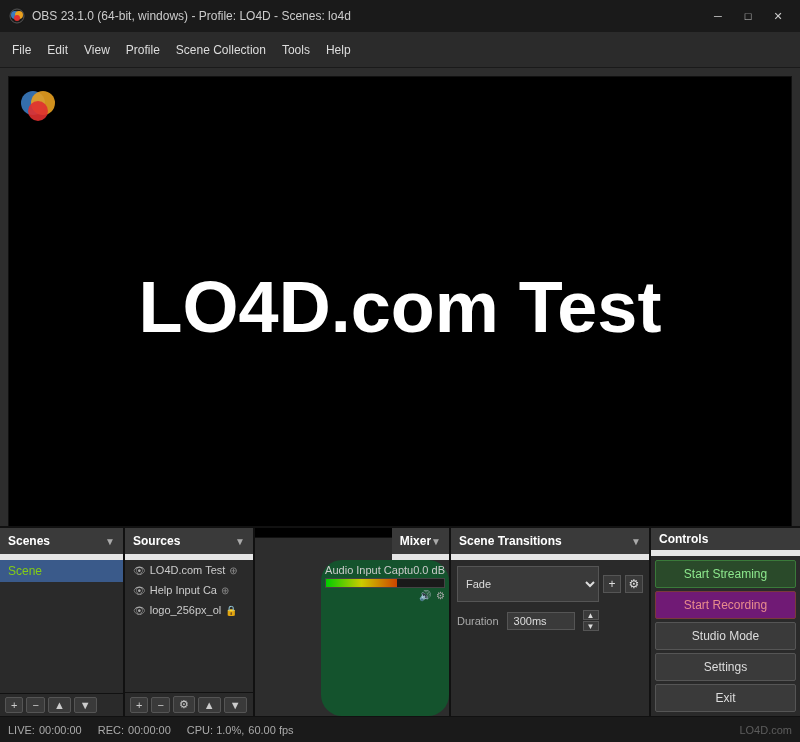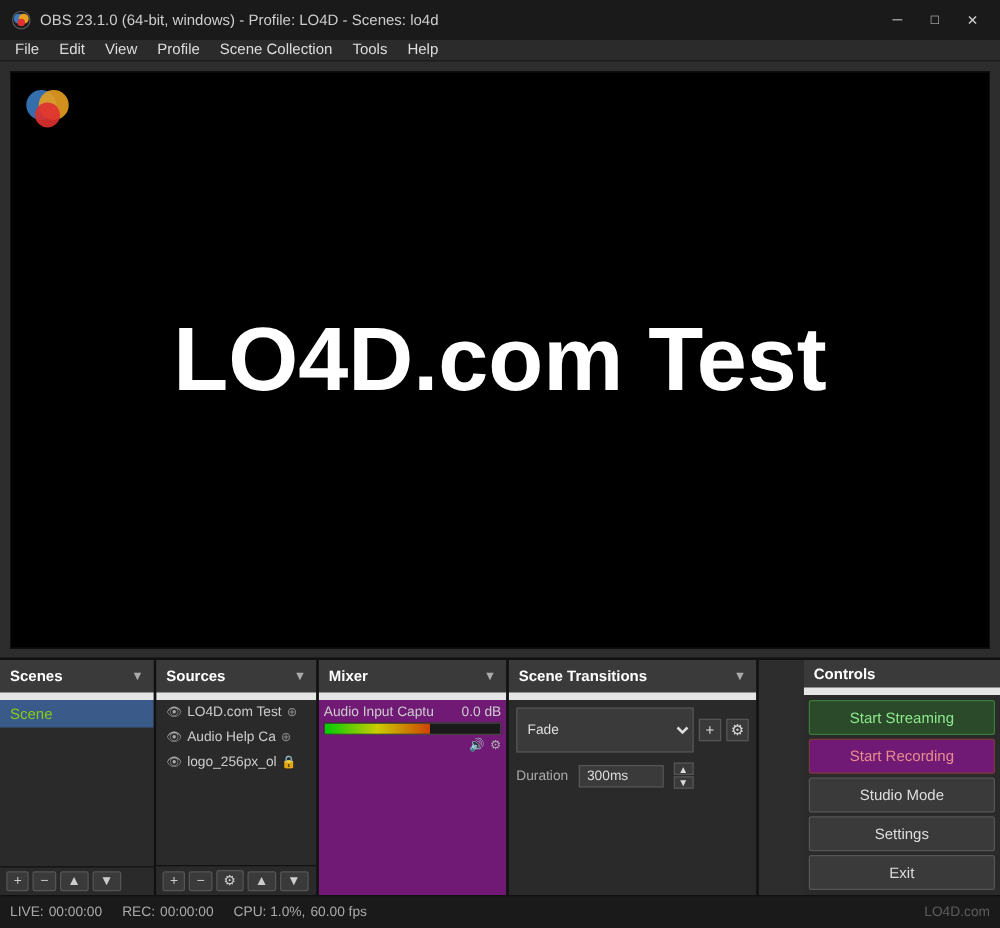--- a/index.html
+++ b/index.html
@@ -45,24 +45,24 @@
       color: #cccccc;
       cursor: pointer;
       display: flex;
       align-items: center;
       justify-content: center;
       font-size: 11px;
     }
 
     
     #menu-bar {
-      height: 17px;
+      height: 36px;
       background: #2b2b2b;
       display: flex;
-      align-items: flex-end;
+      align-items: center;
       padding: 0 4px;
       border-bottom: 1px solid #1a1a1a;
     }
     .menu-item {
       padding: 2px 8px;
       cursor: pointer;
       color: #ddd;
       font-size: 12px;
     }
 
@@ -182,26 +182,28 @@
       white-space: nowrap;
       overflow: hidden;
     }
     .source-item .source-icon {
       font-size: 10px;
       color: #aaa;
     }
 
     
     #mixer-panel {
-      width: 152px;
+      width: 196px;
+      align-items: flex-end;
     }
     .mixer-content {
       flex: 1;
-      background: #701a75;
+      background: #14532d;
       padding: 4px;
+      border-radius: 21px;
     }
     .mixer-item {
       margin-bottom: 4px;
     }
     .mixer-item-label {
       font-size: 11px;
       color: #ccc;
       margin-bottom: 2px;
       display: flex;
       justify-content: space-between;
@@ -308,21 +310,20 @@
       cursor: pointer;
       display: flex;
       align-items: center;
       justify-content: center;
     }
 
     
     #controls-panel {
       flex: 1;
       border-right: none;
-      margin-left: 36px;
     }
     .controls-content {
       flex: 1;
       background: #2a2a2a;
       display: flex;
       flex-direction: column;
       gap: 3px;
       padding: 4px;
     }
     .control-btn {
@@ -429,21 +430,21 @@
       <span class="header-arrow">▼</span>
     </div>
     <div class="source-list">
       <div class="source-item">
         <span class="source-icon">👁</span>
         <span>LO4D.com Test</span>
         <span style="color:#888;font-size:10px">⊕</span>
       </div>
       <div class="source-item">
         <span class="source-icon">👁</span>
-        <span>Audio Help Ca</span>
+        <span>Help Input Ca</span>
         <span style="color:#888;font-size:10px">⊕</span>
       </div>
       <div class="source-item">
         <span class="source-icon">👁</span>
         <span>logo_256px_ol</span>
         <span style="color:#888;font-size:10px">🔒</span>
       </div>
     </div>
     <div class="panel-footer">
       <button class="panel-btn">+</button>

